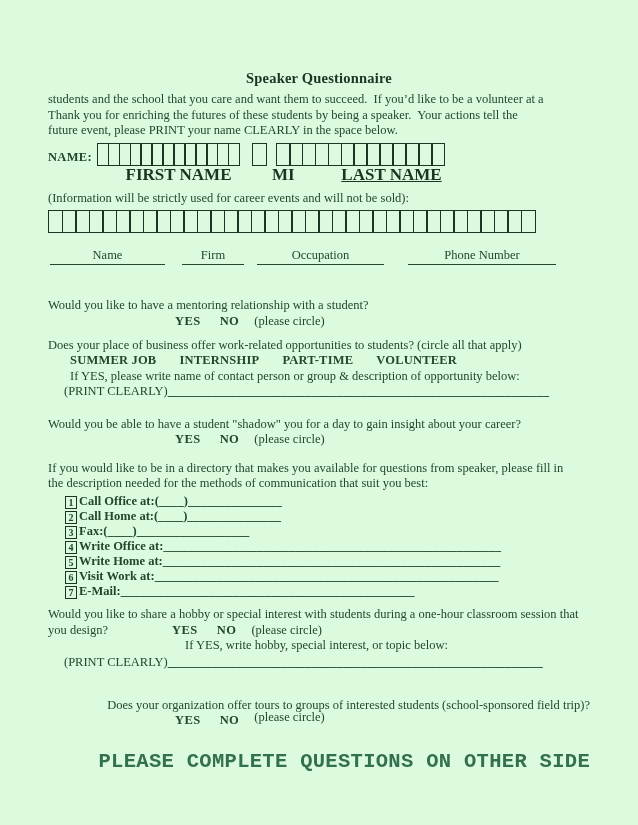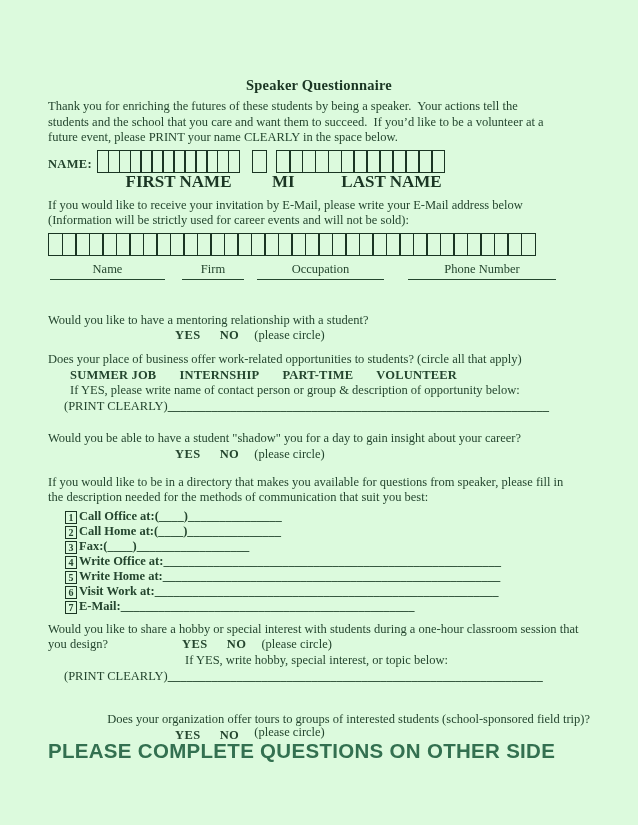--- a/index.html
+++ b/index.html
@@ -13,21 +13,21 @@
   .page{
     position:relative;
     width:638px;height:825px;
     background:var(--paper);
     color:var(--ink);
     font-family:"Liberation Serif", serif;
     font-size:12.5px;
     line-height:15.4px;
     overflow:hidden;
     box-sizing:border-box;
-    padding:16px 48px;
+    padding:9px 48px;
   }
   .title{
     margin:0;
     padding-top:62px;
     text-align:center;
     font-size:14.5px;
     font-weight:bold;
     color:var(--ink-dark);
     letter-spacing:.2px;
   }
@@ -45,27 +45,27 @@
   }
   .cells.mi{margin-left:13px;}
   .cells.mi .cell{width:15px;}
   .cells.last{margin-left:11px;}
   .cells.last .cell{width:14.5px;}
   .cells.email .cell{width:15.1px;height:23px;}
   .name-labels{display:flex;font-weight:bold;font-size:17px;margin-top:1px;color:var(--ink-dark);}
   .nl-spacer{width:50px;}
   .nl-first{width:161px;text-align:center;}
   .nl-mi{width:15px;margin-left:13px;text-align:center;}
-  .nl-last{width:187px;margin-left:11px;text-align:center;}
+  .nl-last{width:187px;margin-left:11px;text-align:center;text-decoration:underline;}
   
   .email-para{margin-top:9px;}
   .email-cells{margin-top:4px;}
   
   .rec-para{margin-top:7px;}
-  .rec-cols{display:flex;margin-top:2px;}
+  .rec-cols{display:flex;margin-top:10px;}
   .rec-col{border-bottom:1.3px solid var(--ink);text-align:center;padding-bottom:1px;}
   .rc-name{width:115px;margin-left:2px;}
   .rc-firm{width:62px;margin-left:17px;}
   .rc-occ{width:127px;margin-left:13px;}
   .rc-phone{width:148px;margin-left:24px;}
   
   .q{margin-top:0;}
   .q-mentor{margin-top:33px;}
   .yesno{margin-left:127px;white-space:nowrap;}
   .yesno .yn{font-weight:bold;letter-spacing:.4px;}
@@ -85,32 +85,33 @@
   .numbox{
     display:inline-block;box-sizing:border-box;
     width:12px;height:13px;
     border:1.4px solid var(--ink-dark);
     font-size:10px;line-height:11px;text-align:center;
     margin-right:2px;vertical-align:-1px;
   }
   .fill{font-weight:bold;}
   
   .q-hobby{margin-top:8px;}
-  .hobby-line2{display:flex;gap:10px;}
+  .hobby-line2{display:flex;}
   .hobby-l2-text{white-space:nowrap;}
   .hobby-yesno{margin-left:64px;}
   .hobby-ifyes{margin-left:137px;}
   .hobby-pclear{margin-left:16px;margin-top:1px;white-space:nowrap;}
   
   .q-tours{margin-top:28px;text-align:right;}
   .raised{position:relative;top:-3px;}
   
   .banner{
-    text-align:left;
-    font-family:Liberation Sans, sans-serif;
+    margin-top:25px;
+    text-align:right;
+    font-family:Liberation Mono, monospace;
     font-weight:bold;
     font-size:20.5px;
     letter-spacing:.3px;
     color:var(--banner);
   }
   .footer{
     margin-top:12px;
     text-align:center;
     font-size:8.8px;
     line-height:10.6px;
@@ -119,22 +120,22 @@
   }
 </style>
 </head>
 <body>
 
 <div class="page">
 
   <h1 class="title">Speaker Questionnaire</h1>
 
   <div class="intro">
+    <div class="para">students and the school that you care and want them to succeed.  If you’d like to be a volunteer at a</div>
     <div class="para">Thank you for enriching the futures of these students by being a speaker.  Your actions tell the</div>
-    <div class="para">students and the school that you care and want them to succeed.  If you’d like to be a volunteer at a</div>
     <div class="para">future event, please PRINT your name CLEARLY in the space below.</div>
   </div>
 
   <div class="name-row">
     <span class="name-label">NAME:</span>
     <div class="cells">
         <div class="cell"></div>
         <div class="cell"></div>
         <div class="cell"></div>
         <div class="cell"></div>
@@ -168,21 +169,20 @@
       </div>
   </div>
   <div class="name-labels">
     <span class="nl-spacer"></span>
     <span class="nl-first">FIRST NAME</span>
     <span class="nl-mi">MI</span>
     <span class="nl-last">LAST NAME</span>
   </div>
 
   <div class="email-para">
-    <div class="para">If you would like to receive your invitation by E-Mail, please write your E-Mail address below</div>
     <div class="para">(Information will be strictly used for career events and will not be sold):</div>
   </div>
   <div class="cells email email-cells">
       <div class="cell"></div>
       <div class="cell"></div>
       <div class="cell"></div>
       <div class="cell"></div>
       <div class="cell"></div>
       <div class="cell"></div>
       <div class="cell"></div>

